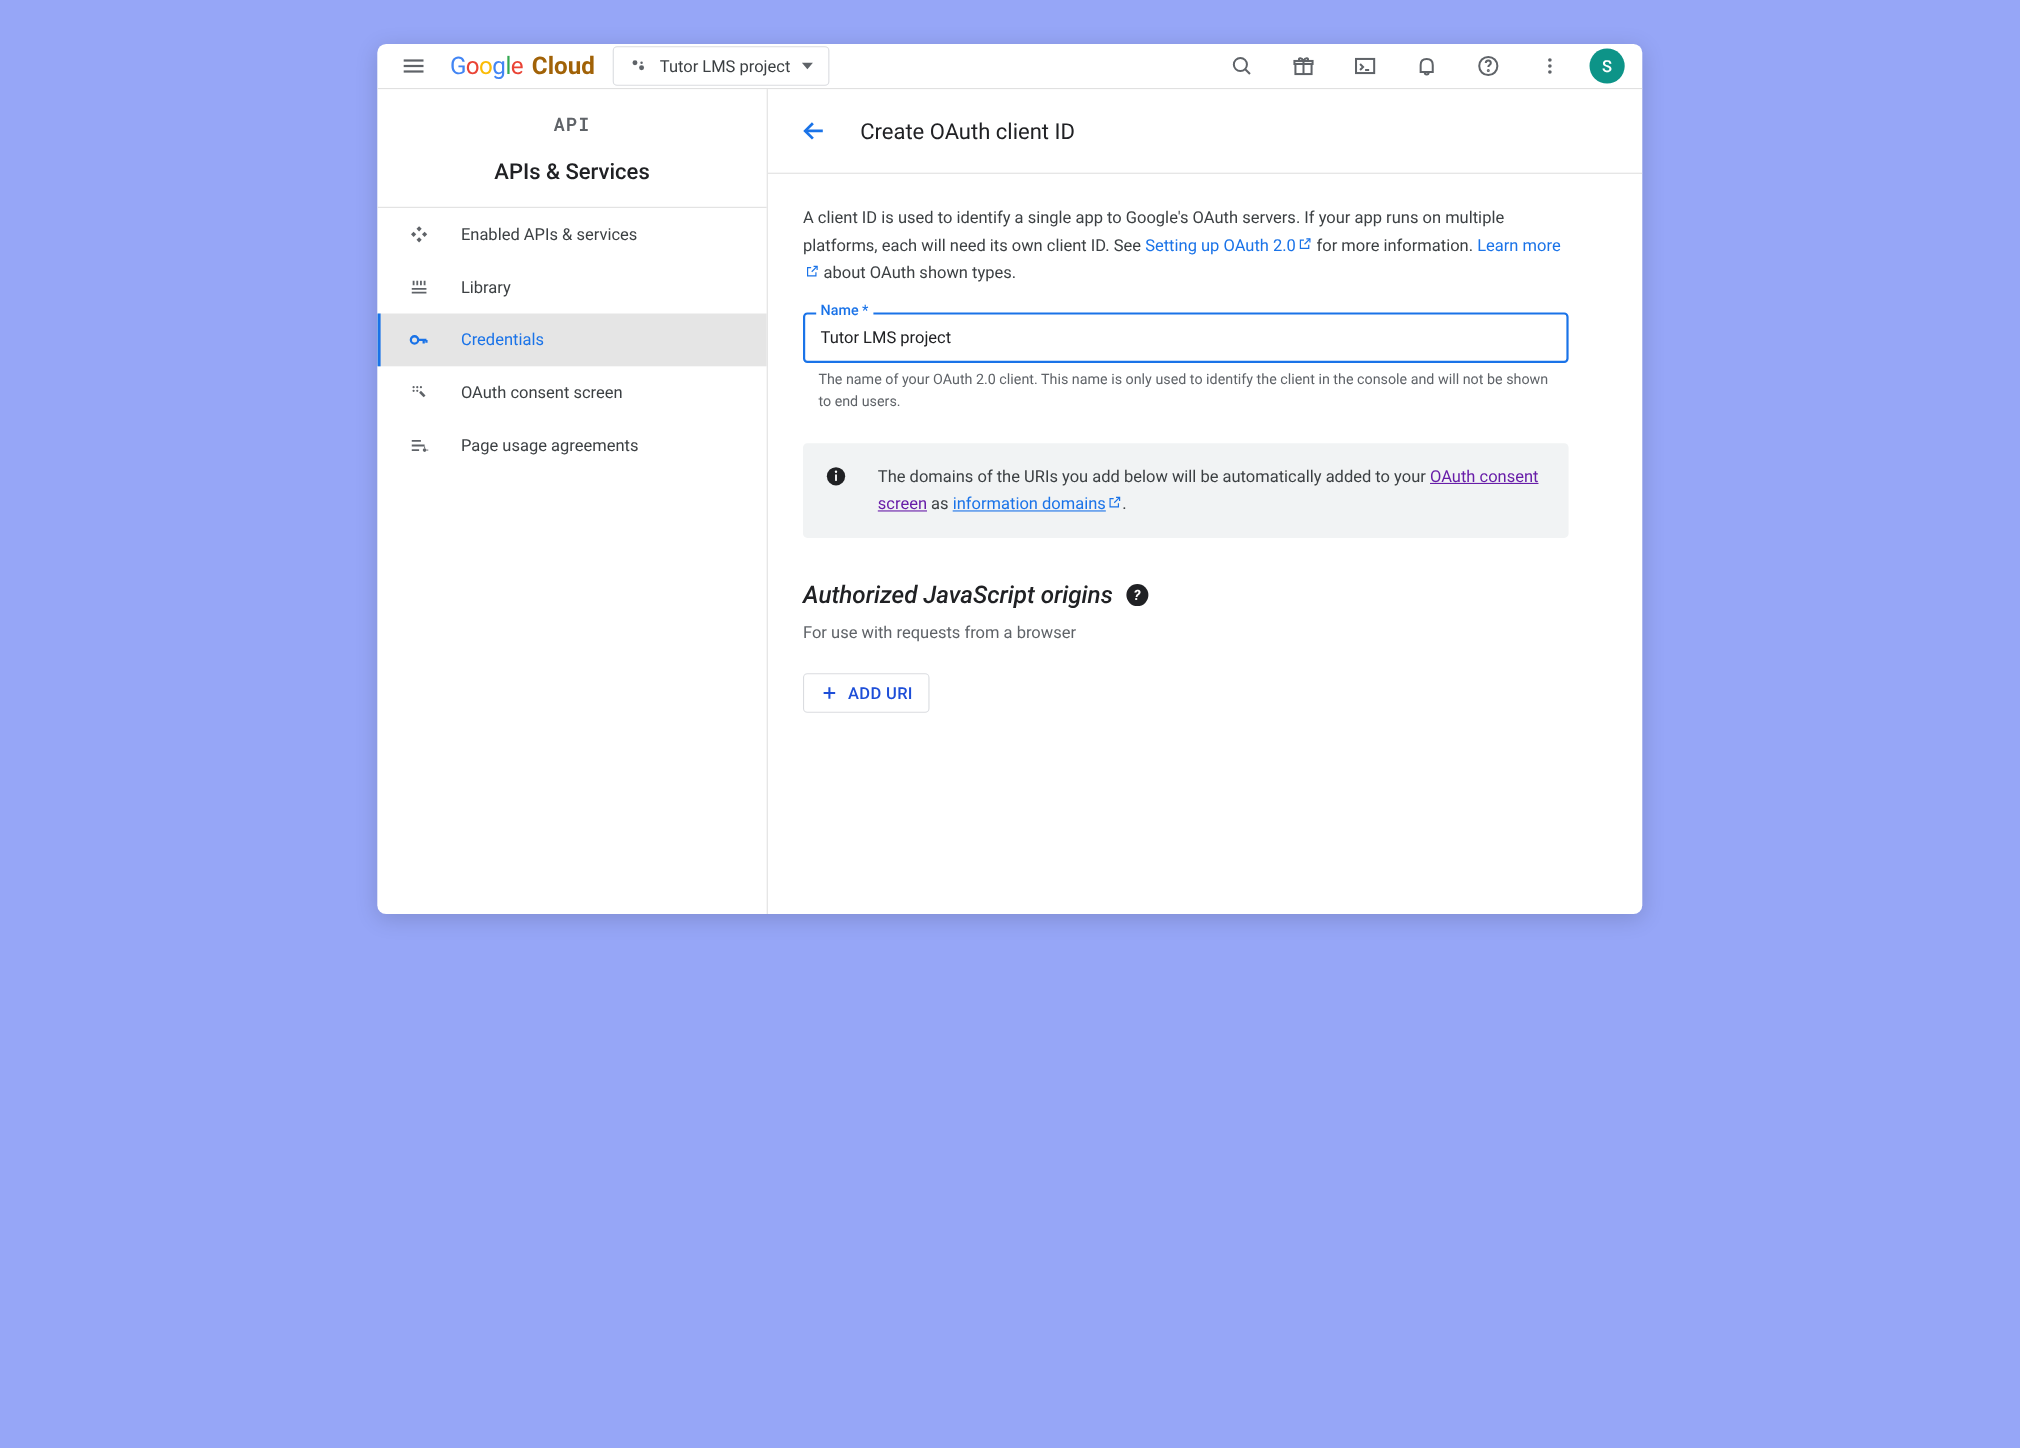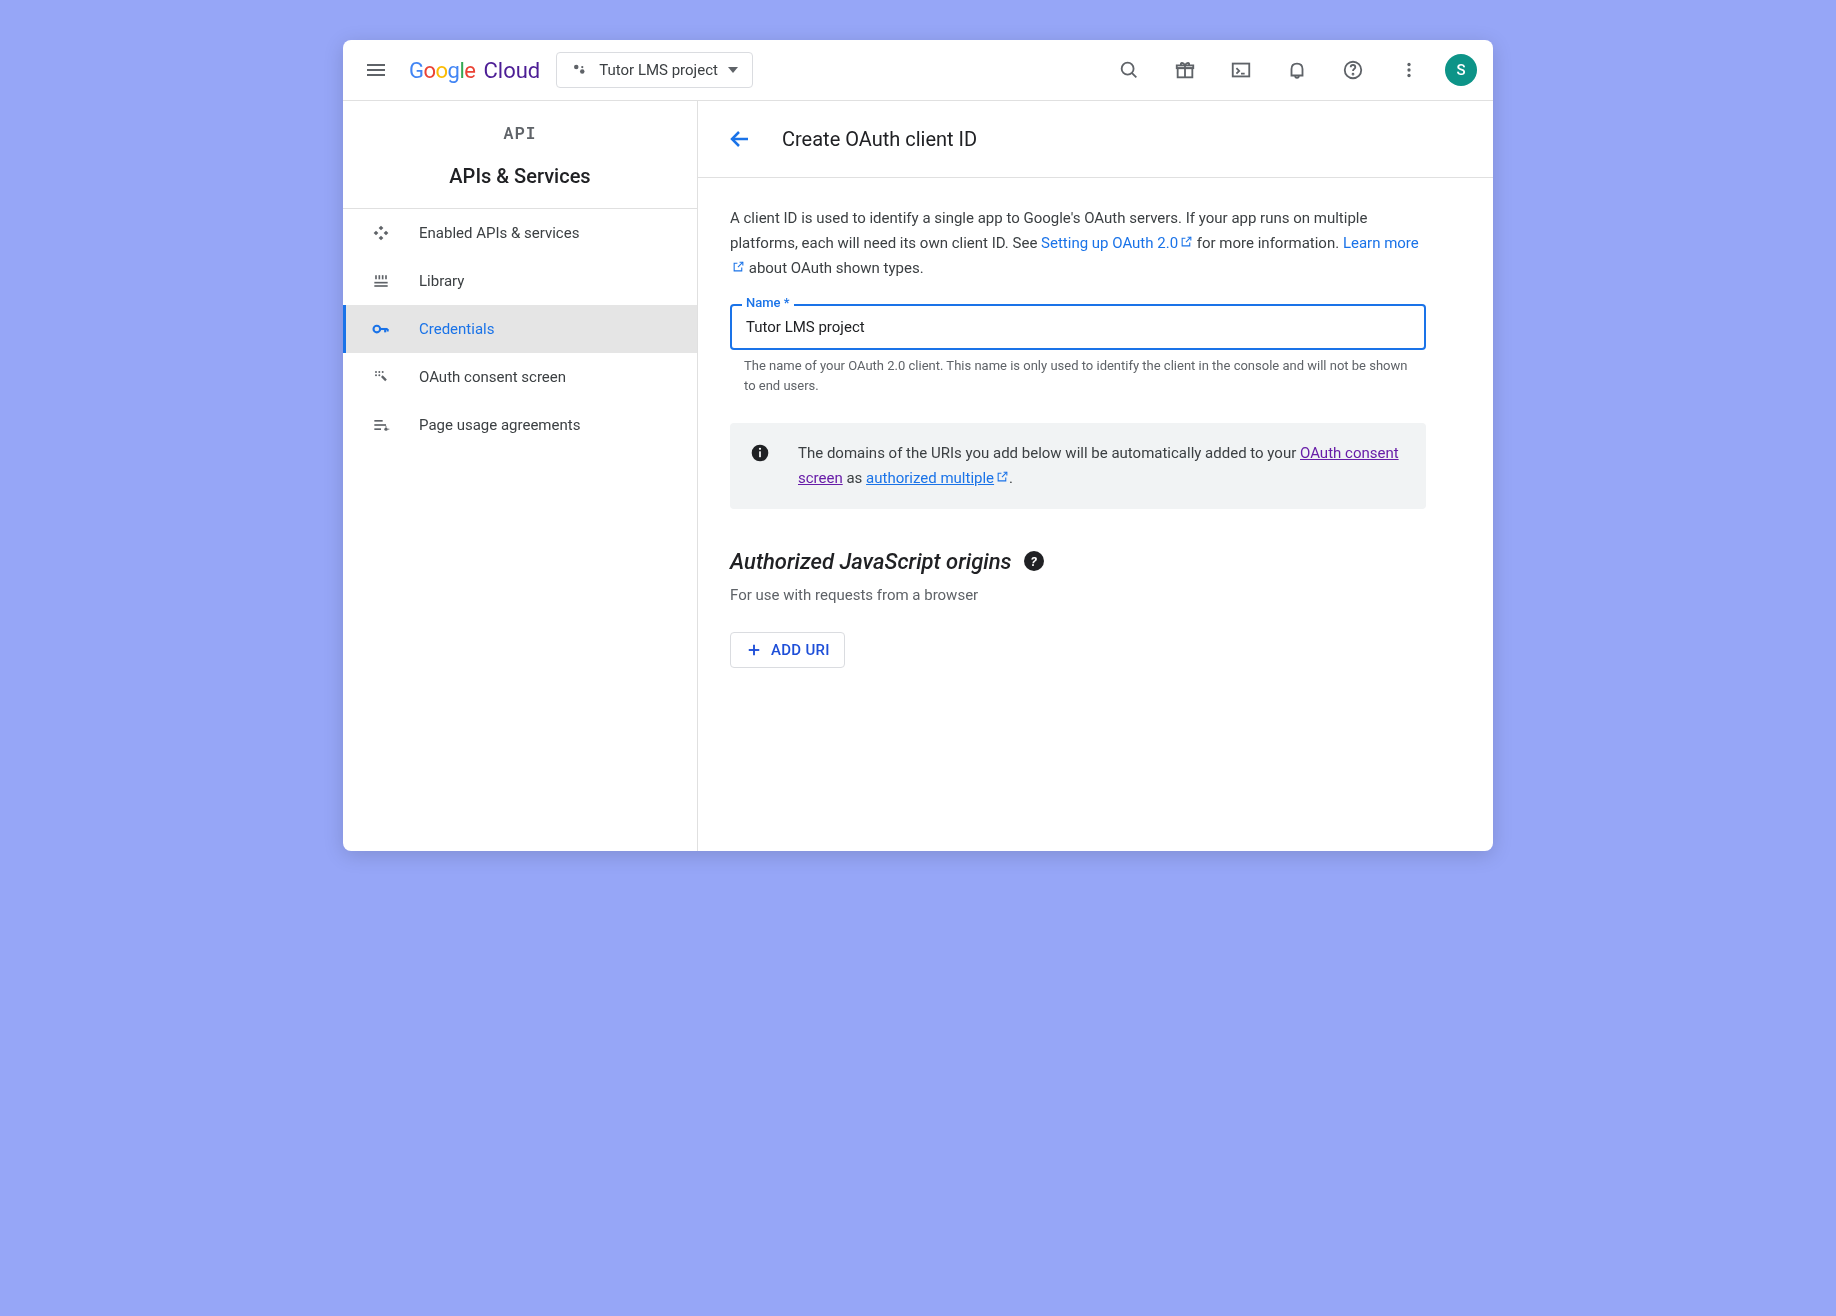--- a/index.html
+++ b/index.html
@@ -13,30 +13,30 @@
   border-radius: 8px;
   overflow: hidden;
   width: 100%;
   max-width: 1150px;
   margin: 0 auto;
   box-shadow: 0 4px 20px rgba(0,0,0,0.15);
 }
 .topbar {
   display: flex;
   align-items: center;
-  padding: 10px 16px;
+  padding: 0 16px;
   border-bottom: 1px solid #e0e0e0;
   gap: 16px;
 }
 .hamburger { display: flex; flex-direction: column; gap: 3px; padding: 8px; cursor: pointer; }
 .hamburger span { display:block; width:18px; height:2px; background:#5f6368; }
 .logo { display:flex; align-items:center; gap:4px; }
 .logo-text { font-size: 22px; font-weight: 400; letter-spacing: -0.5px; }
 .g-blue{color:#4285f4}.g-red{color:#ea4335}.g-yellow{color:#fbbc05}.g-green{color:#34a853}
-.cloud { color:#4c1d95; font-size:22px; font-weight:400; margin-left:4px; }
+.cloud { color:#a16207; font-size:22px; font-weight:700; margin-left:4px; }
 .project-picker {
   display:flex; align-items:center; gap:10px;
   border:1px solid #dadce0; border-radius:4px;
   padding:8px 14px; color:#3c4043; font-size:15px;
   cursor:pointer;
 }
 .project-picker svg { width:18px; height:18px; }
 .caret-down { width:0;height:0;border-left:5px solid transparent;border-right:5px solid transparent;border-top:6px solid #5f6368; }
 .spacer { flex:1; }
 .top-icon { width:40px; height:40px; display:flex; align-items:center; justify-content:center; color:#5f6368; cursor:pointer; border-radius:50%; }
@@ -253,21 +253,21 @@
           <div class="helper">The name of your OAuth 2.0 client. This name is only used to identify the client in the console and will not be shown to end users.</div>
         </div>
 
         <div class="info-box">
           <svg class="info-i" viewBox="0 0 24 24">
               <circle cx="12" cy="12" r="10" fill="#202124"></circle>
               <rect x="11" y="10" width="2" height="7" fill="#fff"></rect>
               <circle cx="12" cy="7" r="1.3" fill="#fff"></circle>
             </svg>
           <div class="info-text">
-            <span>The domains of the URIs you add below will be automatically added to your </span><a href="#" class="purple">OAuth consent screen</a><span> as </span><a href="#" class="blue"><span>authorized multiple</span><svg class="ext-icon" viewBox="0 0 24 24" fill="none" stroke="#1a73e8" stroke-width="2">
+            <span>The domains of the URIs you add below will be automatically added to your </span><a href="#" class="purple">OAuth consent screen</a><span> as </span><a href="#" class="blue"><span>information domains</span><svg class="ext-icon" viewBox="0 0 24 24" fill="none" stroke="#1a73e8" stroke-width="2">
                   <path d="M14 4 L20 4 L20 10"></path>
                   <line x1="20" y1="4" x2="11" y2="13"></line>
                   <path d="M18 14 L18 20 L4 20 L4 6 L10 6"></path>
                 </svg></a><span>.</span>
           </div>
         </div>
 
         <div class="section-title">
           <span>Authorized JavaScript origins</span>
           <span class="help-circle">?</span>

